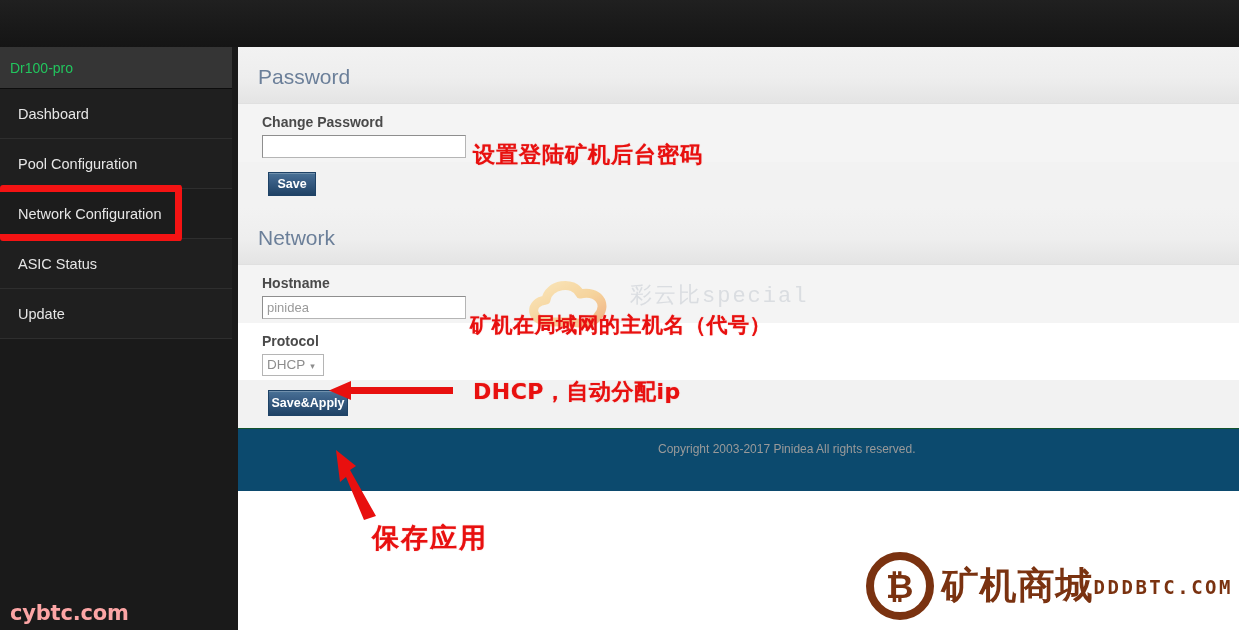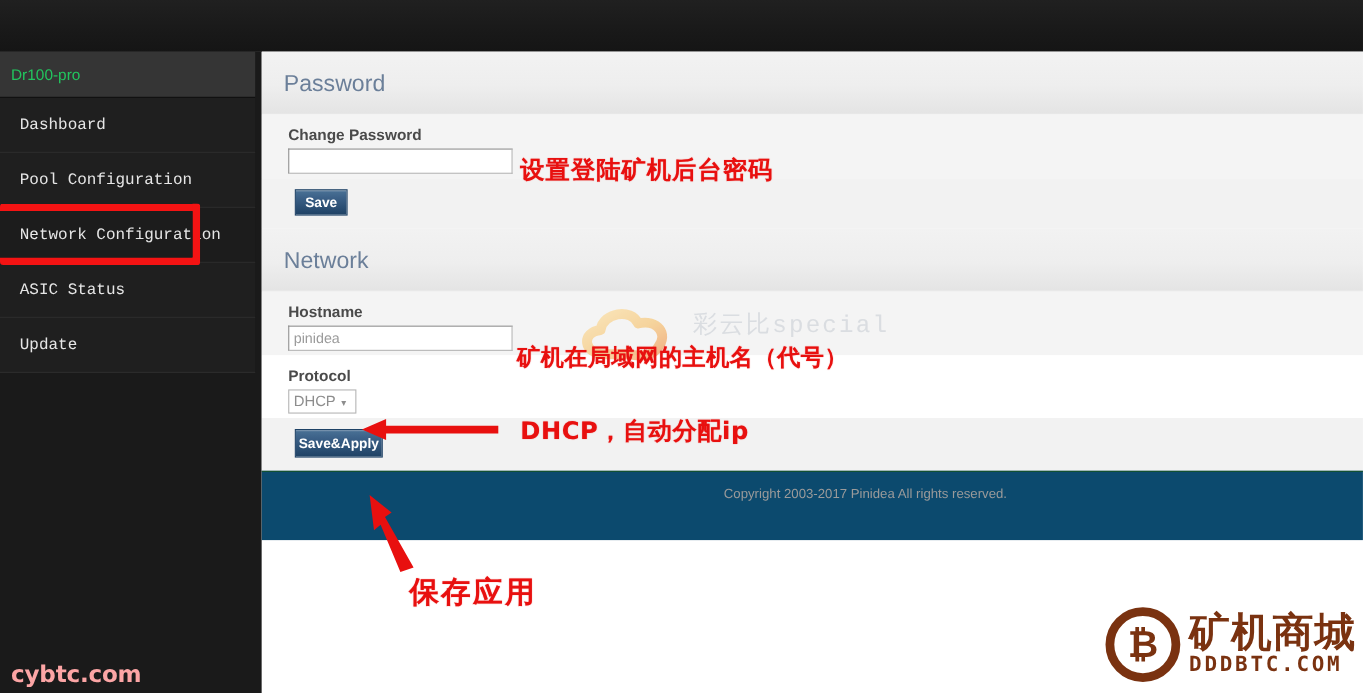--- a/index.html
+++ b/index.html
@@ -46,21 +46,20 @@
   }
   .nav-item {
     height: 50px;
     line-height: 50px;
     padding-left: 18px;
     color: #e6e6e6;
     font-size: 14.5px;
     border-bottom: 1px solid #2e2e2e;
     box-sizing: border-box;
     background: #1f1f1f;
-    font-family: Liberation Mono, monospace;
   }
   .nav-item.active-dark { background: #1c1c1c; }
 
   
   .nav-highlight {
     position: absolute;
     left: 0px; top: 138px;
     width: 182px; height: 56px;
     border: 7px solid #f41313;
     border-left: none;
@@ -229,21 +228,21 @@
     position: absolute;
     left: 0; right: 0; top: 50%;
     transform: translateY(-50%);
     text-align: center;
     font-size: 34px;
     font-weight: bold;
     color: #7a3210;
     font-family: "DejaVu Sans", sans-serif;
     line-height: 1;
   }
-  .logo-text { display: flex; flex-direction: column; justify-content: center; }
+  .logo-text { display: flex; flex-direction: row; justify-content: center; align-items: center; }
   .logo-cn {
     font-size: 37px;
     font-weight: bold;
     color: #7a3210;
     line-height: 0.95;
     letter-spacing: 1px;
     font-family: "DejaVu Sans", sans-serif;
   }
   .logo-en {
     font-size: 19px;

